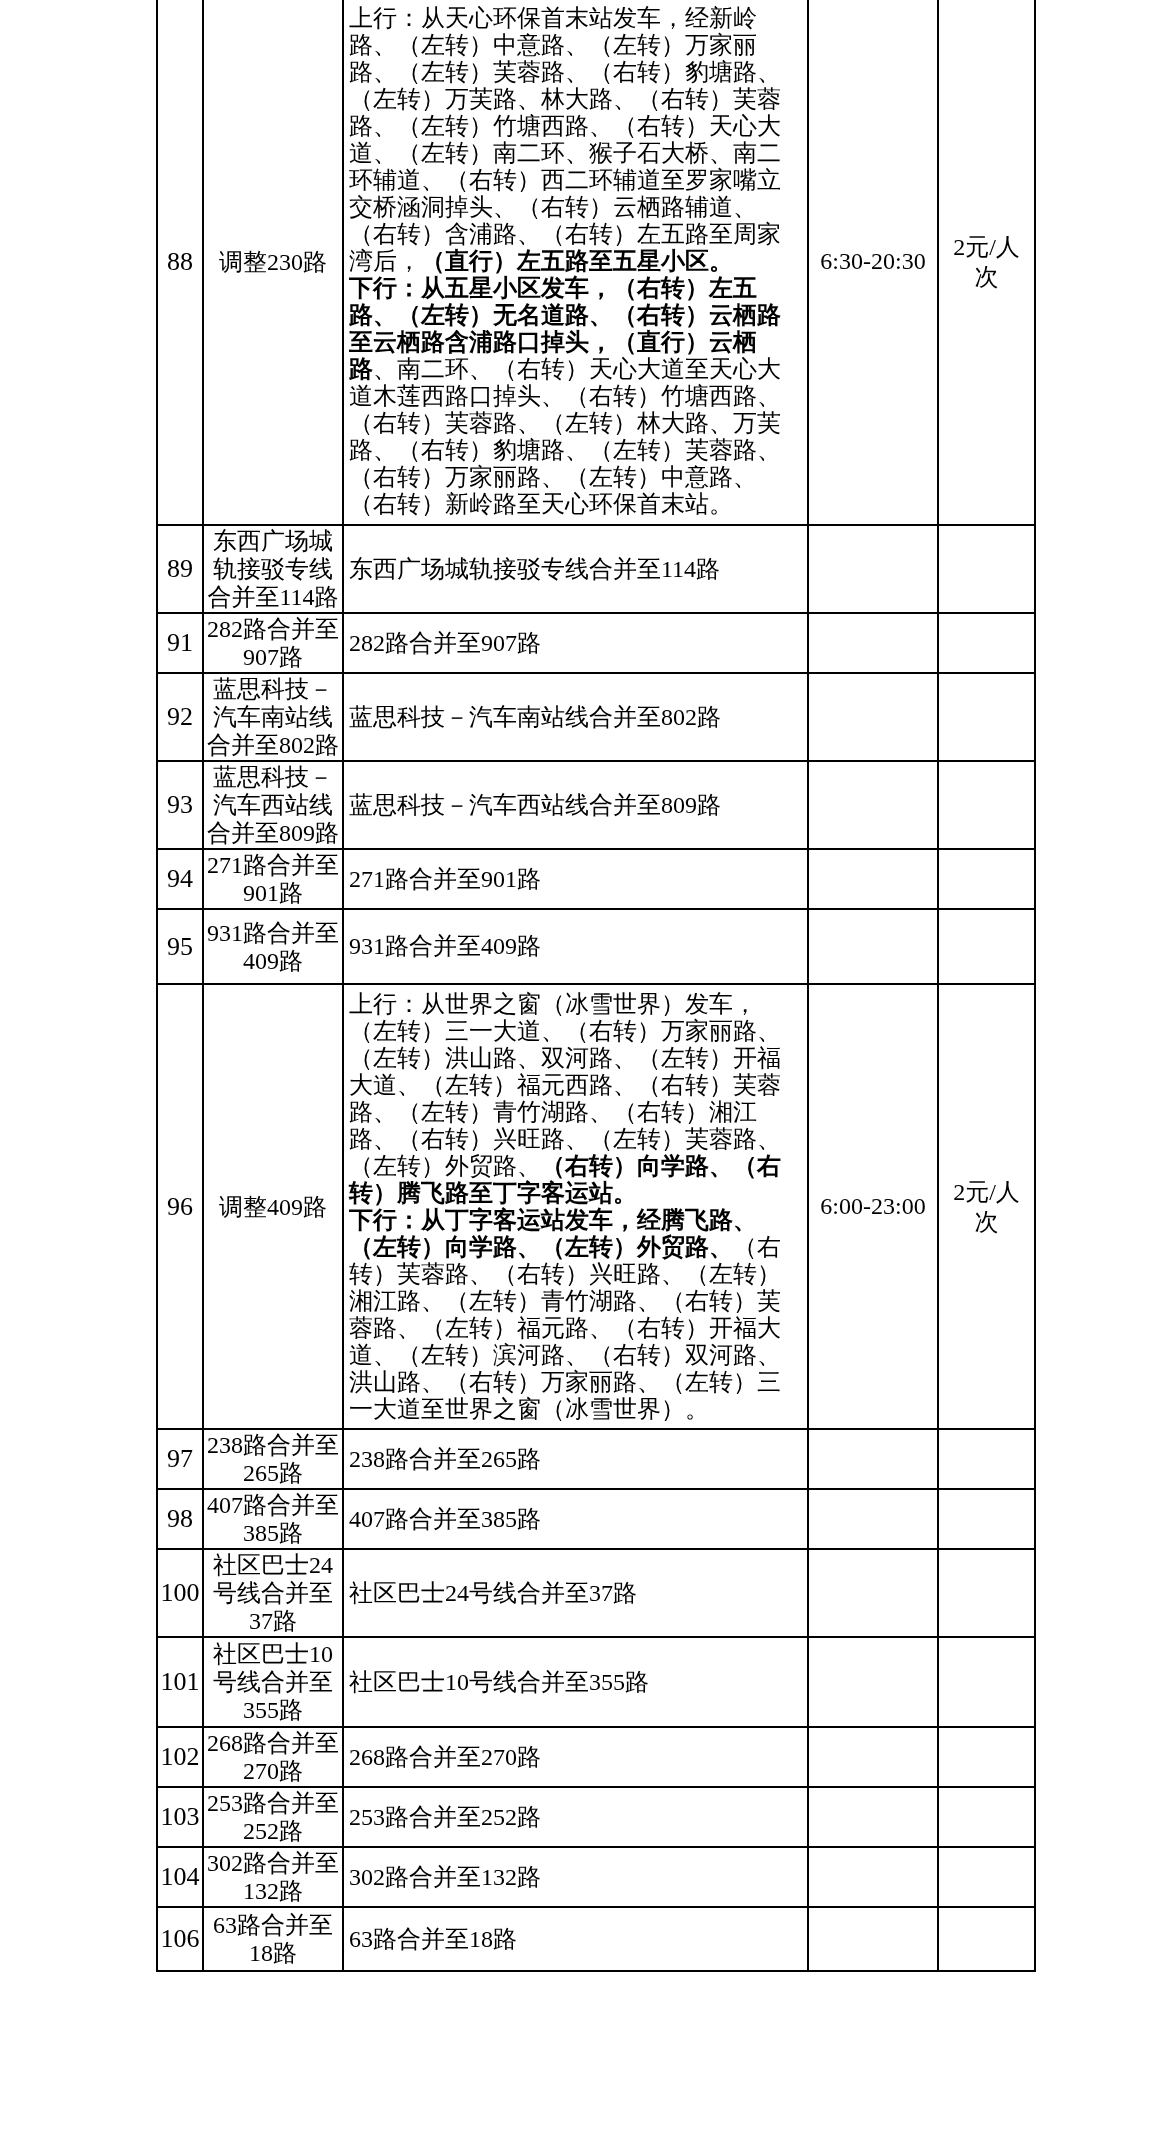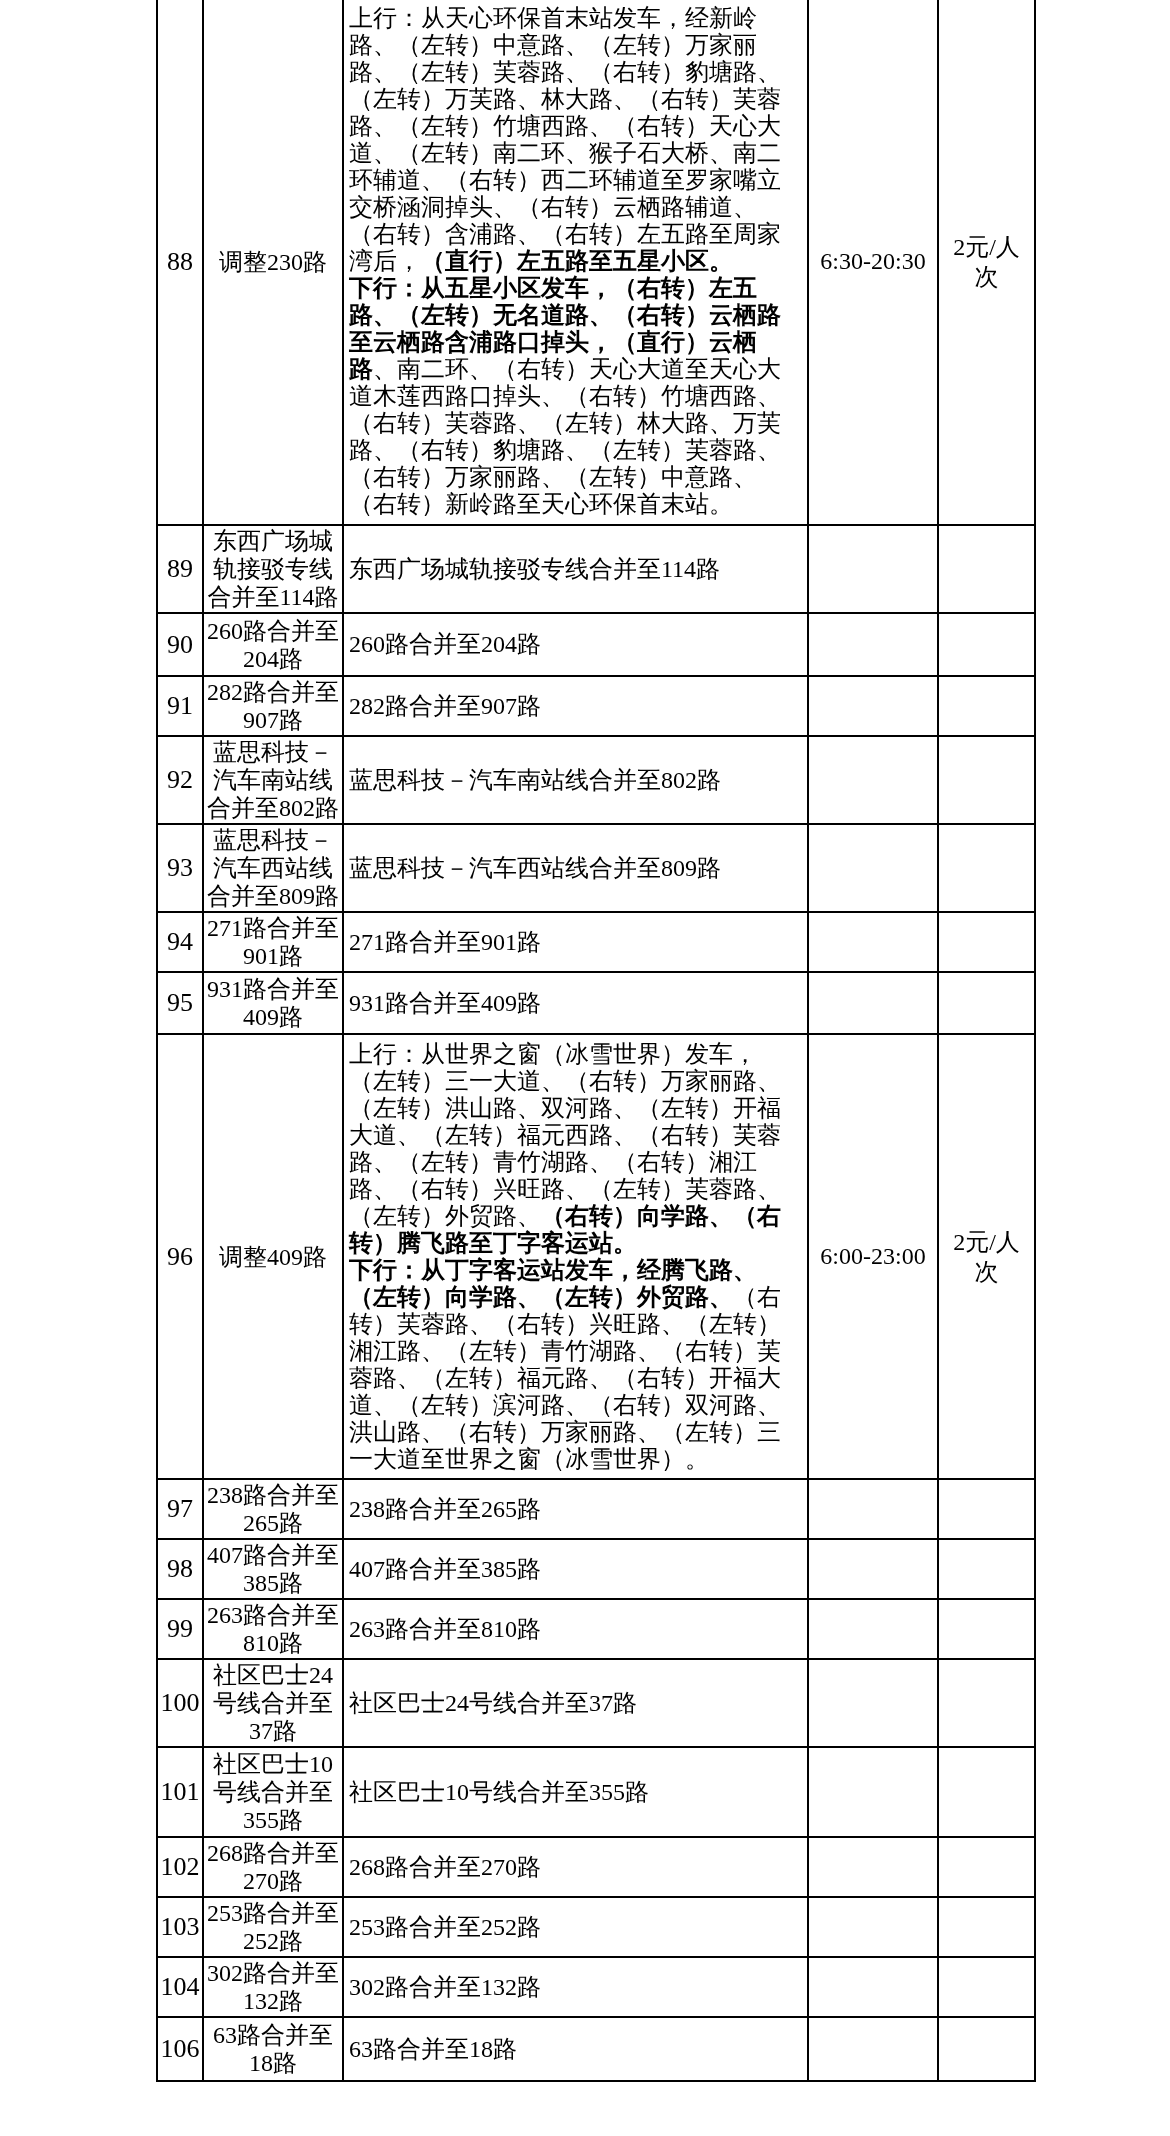--- a/index.html
+++ b/index.html
@@ -38,27 +38,20 @@
           <td class="c-time">6:30-20:30</td>
           <td class="c-fare">2元/人次</td>
         </tr>
         <tr style="height: 87px;">
           <td class="c-num">89</td>
           <td class="c-name">东西广场城轨接驳专线合并至114路</td>
           <td class="c-desc"><span class="seg-n">东西广场城轨接驳专线合并至114路</span></td>
           <td class="c-time"></td>
           <td class="c-fare"></td>
         </tr>
-        <tr style="height: 63px;">
-          <td class="c-num">90</td>
-          <td class="c-name">260路合并至204路</td>
-          <td class="c-desc"><span class="seg-n">260路合并至204路</span></td>
-          <td class="c-time"></td>
-          <td class="c-fare"></td>
-        </tr>
         <tr style="height: 57px; border-radius: 28px;">
           <td class="c-num">91</td>
           <td class="c-name">282路合并至907路</td>
           <td class="c-desc"><span class="seg-n">282路合并至907路</span></td>
           <td class="c-time"></td>
           <td class="c-fare"></td>
         </tr>
         <tr style="height: 88px;">
           <td class="c-num">92</td>
           <td class="c-name">蓝思科技－汽车南站线合并至802路</td>
@@ -73,21 +66,21 @@
           <td class="c-time"></td>
           <td class="c-fare"></td>
         </tr>
         <tr style="height: 60px;">
           <td class="c-num">94</td>
           <td class="c-name">271路合并至901路</td>
           <td class="c-desc"><span class="seg-n">271路合并至901路</span></td>
           <td class="c-time"></td>
           <td class="c-fare"></td>
         </tr>
-        <tr style="height: 62px;">
+        <tr style="height: 75px;">
           <td class="c-num">95</td>
           <td class="c-name">931路合并至409路</td>
           <td class="c-desc"><span class="seg-n">931路合并至409路</span></td>
           <td class="c-time"></td>
           <td class="c-fare"></td>
         </tr>
         <tr style="height: 445px;">
           <td class="c-num">96</td>
           <td class="c-name">调整409路</td>
           <td class="c-desc"><span class="seg-n">上行：从世界之窗（冰雪世界）发车，（左转）三一大道、（右转）万家丽路、（左转）洪山路、双河路、（左转）开福大道、（左转）福元西路、（右转）芙蓉路、（左转）青竹湖路、（右转）湘江路、（右转）兴旺路、（左转）芙蓉路、（左转）外贸路、</span><span class="seg-b">（右转）向学路、（右转）腾飞路至丁字客运站。<br>下行：从丁字客运站发车，经腾飞路、（左转）向学路、（左转）外贸路、</span><span class="seg-n">（右转）芙蓉路、（右转）兴旺路、（左转）湘江路、（左转）青竹湖路、（右转）芙蓉路、（左转）福元路、（右转）开福大道、（左转）滨河路、（右转）双河路、洪山路、（右转）万家丽路、（左转）三一大道至世界之窗（冰雪世界）。</span></td>
@@ -98,27 +91,20 @@
           <td class="c-num">97</td>
           <td class="c-name">238路合并至265路</td>
           <td class="c-desc"><span class="seg-n">238路合并至265路</span></td>
           <td class="c-time"></td>
           <td class="c-fare"></td>
         </tr>
         <tr style="height: 60px;">
           <td class="c-num">98</td>
           <td class="c-name">407路合并至385路</td>
           <td class="c-desc"><span class="seg-n">407路合并至385路</span></td>
-          <td class="c-time"></td>
-          <td class="c-fare"></td>
-        </tr>
-        <tr style="height: 60px;">
-          <td class="c-num">99</td>
-          <td class="c-name">263路合并至810路</td>
-          <td class="c-desc"><span class="seg-n">263路合并至810路</span></td>
           <td class="c-time"></td>
           <td class="c-fare"></td>
         </tr>
         <tr style="height: 88px;">
           <td class="c-num">100</td>
           <td class="c-name">社区巴士24号线合并至37路</td>
           <td class="c-desc"><span class="seg-n">社区巴士24号线合并至37路</span></td>
           <td class="c-time"></td>
           <td class="c-fare"></td>
         </tr>

